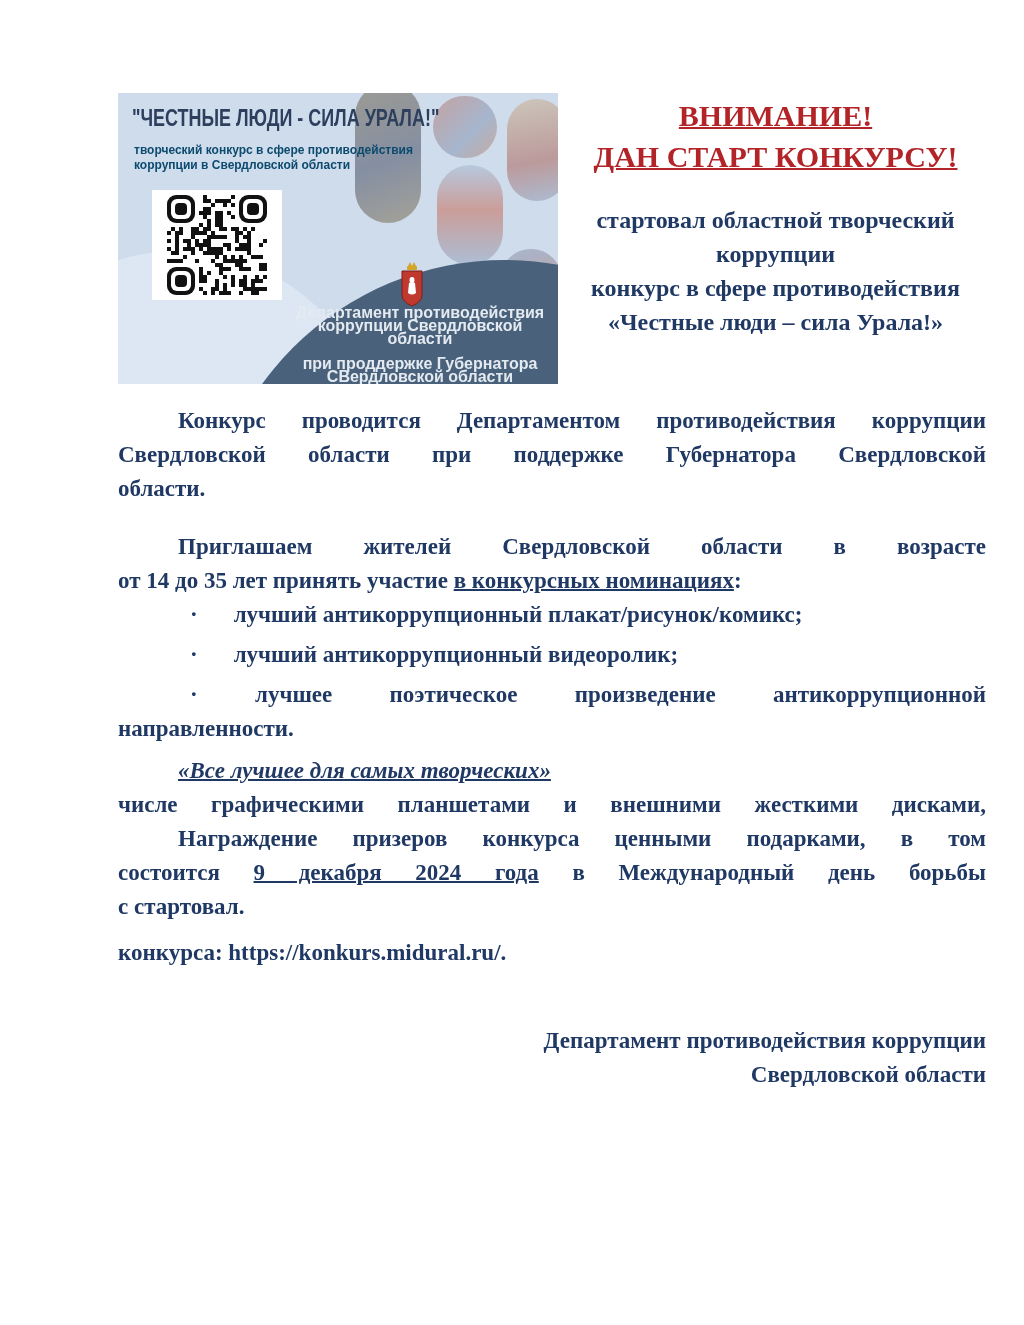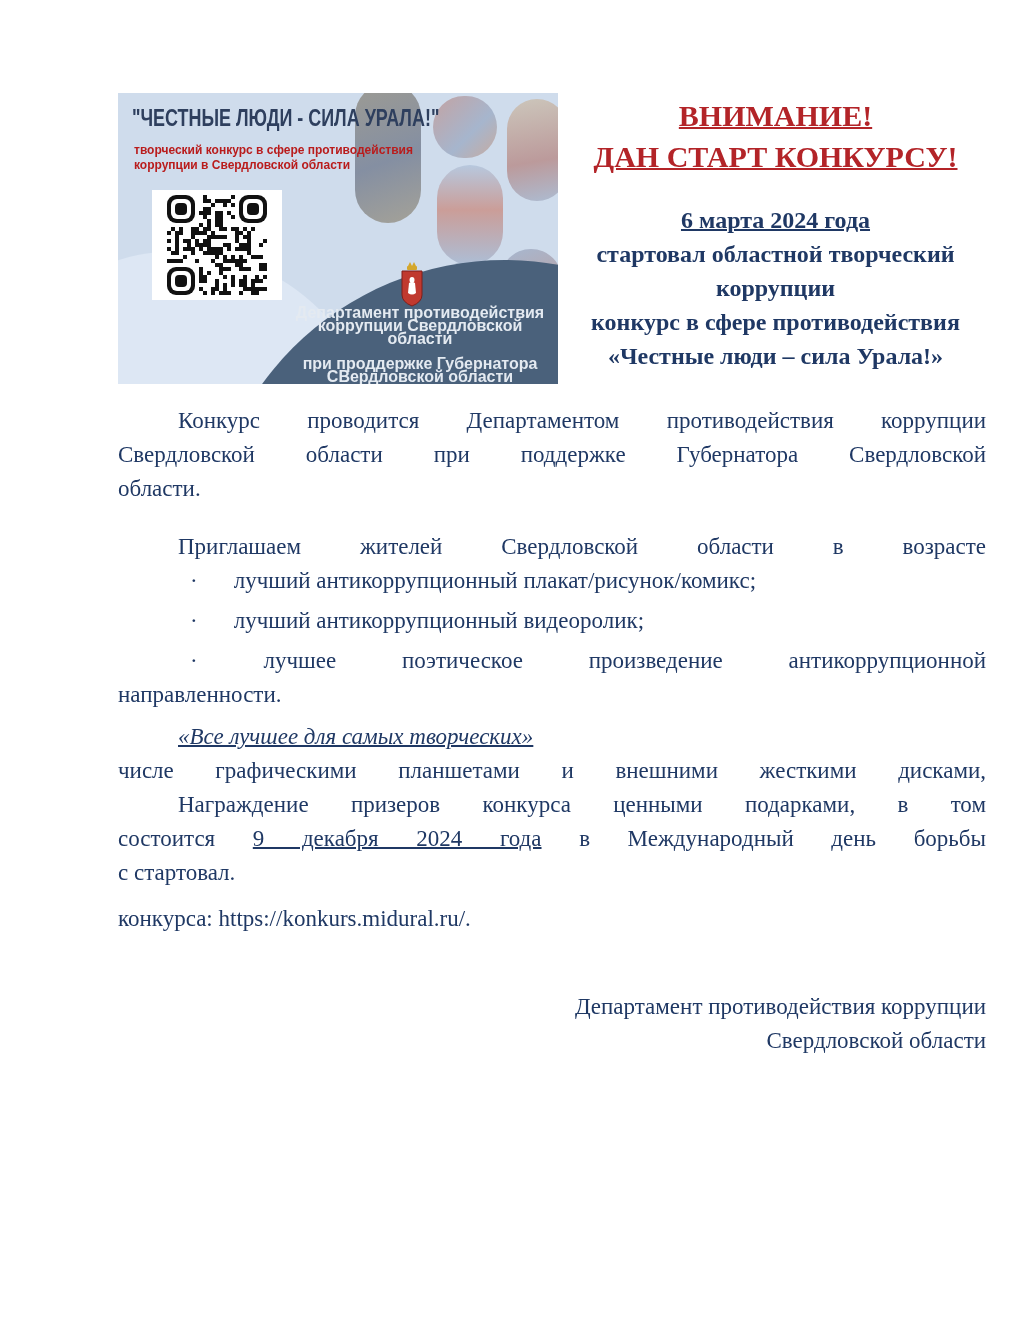--- a/index.html
+++ b/index.html
@@ -22,36 +22,36 @@
         background:linear-gradient(170deg,#c9b08a,#a8584a 60%,#8a9cb8);}
   .cap5{left:382px;top:156px;width:62px;height:86px;
         background:linear-gradient(160deg,#7d93b5,#b0624e 70%,#6d84a6);}
   .pd-circle{position:absolute;left:87px;top:167px;width:600px;height:600px;
              border-radius:50%;background:#4a617b;}
   .qr-box{position:absolute;left:34px;top:97px;width:130px;height:110px;background:#ffffff;
           display:flex;align-items:center;justify-content:center;}
   .p-title{position:absolute;left:14px;top:12px;font-size:23px;font-weight:bold;
            color:#2e3f5e;white-space:nowrap;transform:scaleX(.78);transform-origin:left top;}
   .p-sub{position:absolute;left:16px;top:50px;font-size:12px;font-weight:bold;
-         color:#b91c1c;line-height:15px;}
+         color:#0c4a6e;line-height:15px;}
   .emblem{position:absolute;left:281px;top:167px;}
   .c-text{position:absolute;left:177px;top:213px;width:250px;text-align:center;
           font-size:16px;font-weight:bold;color:#e4eaf1;line-height:13px;}
   .c-gap{height:12px;}
 
   
   .attn{position:absolute;left:563px;top:95px;width:425px;text-align:center;font-weight:bold;}
   .attn-red{color:#b32428;font-size:30px;line-height:41px;}
   .attn-red .u{text-decoration:underline;text-decoration-thickness:2px;}
   .attn-blue{margin-top:26px;color:#1f3864;font-size:24px;line-height:34px;}
   .u{text-decoration:underline;text-decoration-thickness:2px;}
 
   
   .doc{position:absolute;left:118px;top:404px;width:868px;color:#1f3864;
-       font-size:23px;font-weight:normal;line-height:34px;}
+       font-size:23px;font-weight:bold;line-height:34px;}
   .jl{text-align:justify;text-align-last:justify;}
   .ll{text-align:left;}
   .ind{padding-left:60px;}
   .bline{padding-left:72px;}
   .bsp{display:inline-block;width:36px;}
   .it{font-style:italic;}
   .sig{text-align:right;}
   .s8{height:8px;}.s12{height:12px;}.s24{height:24px;}.s54{height:54px;}
   .mt6{margin-top:6px;}
 </style>
@@ -292,40 +292,40 @@
       <div>СВердловской области</div>
     </div>
   </div>
 
   <div class="attn">
     <div class="attn-red">
       <div class="u">ВНИМАНИЕ!</div>
       <div class="u">ДАН СТАРТ КОНКУРСУ!</div>
     </div>
     <div class="attn-blue">
-      <div class="u">6 марта 2024 года</div>
       <div>стартовал областной творческий</div>
       <div>коррупции</div>
       <div>конкурс в сфере противодействия</div>
       <div>«Честные люди – сила Урала!»</div>
     </div>
   </div>
 
   <div class="doc">
 
     <div>
       <div class="jl ind">Конкурс проводится Департаментом противодействия коррупции</div>
       <div class="jl">Свердловской области при поддержке Губернатора Свердловской</div>
       <div class="ll">области.</div>
     </div>
 
     <div class="s24"></div>
 
     <div>
       <div class="jl ind">Приглашаем жителей Свердловской области в возрасте</div>
+      <div class="ll"><span>от 14 до 35 лет принять участие </span><span class="u">в конкурсных номинациях</span><span>:</span></div>
     </div>
 
     <div>
       <div class="ll bline"><span>·</span><span class="bsp"></span><span>лучший антикоррупционный плакат/рисунок/комикс;</span></div>
       <div class="ll bline mt6"><span>·</span><span class="bsp"></span><span>лучший антикоррупционный видеоролик;</span></div>
       <div class="jl bline mt6"><span>·</span> <span>лучшее поэтическое произведение антикоррупционной</span></div>
       <div class="ll">направленности.</div>
     </div>
 
     <div class="s8"></div>

